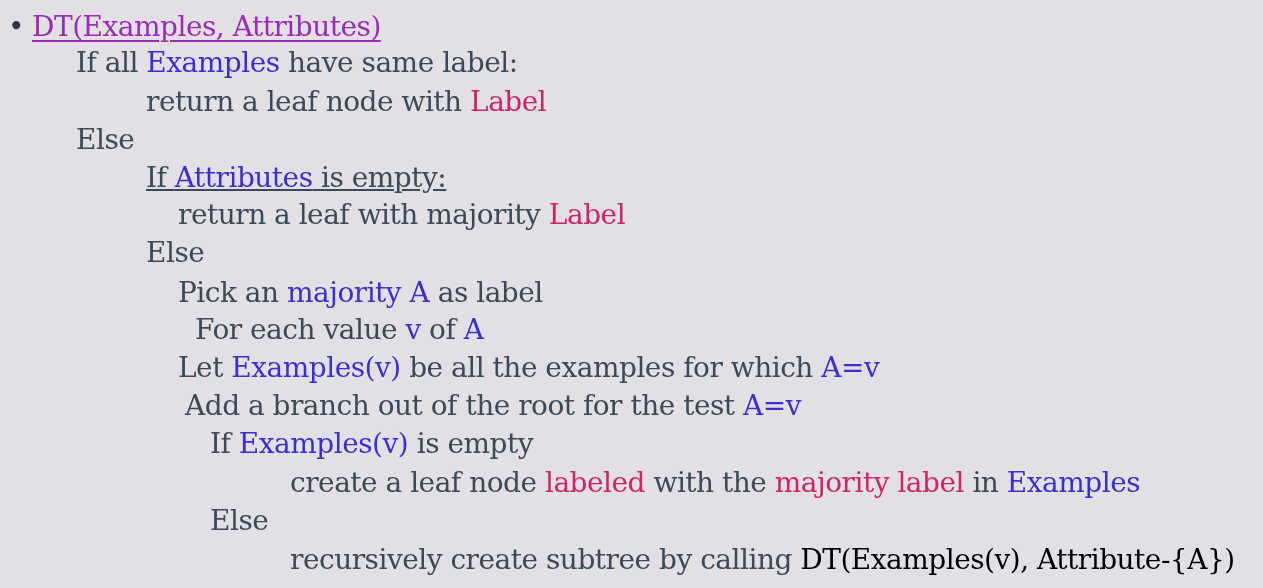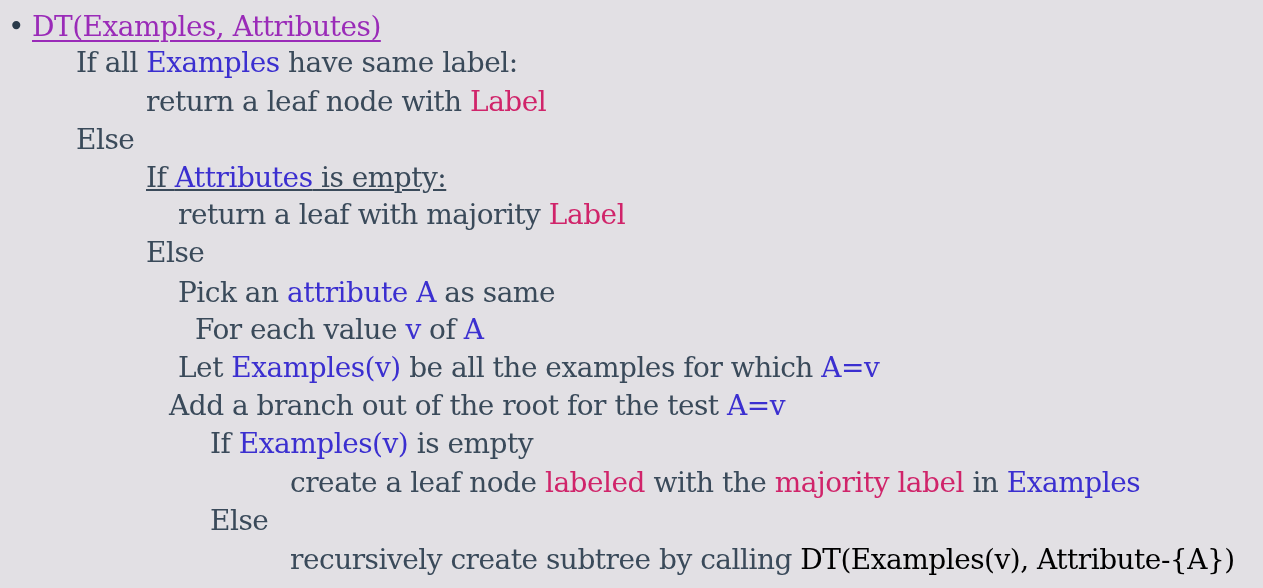--- a/index.html
+++ b/index.html
@@ -46,32 +46,32 @@
 
 <div class="line" style="left:178px; top:198px;">
   <span>return a leaf with majority </span><span class="red">Label</span>
 </div>
 
 <div class="line" style="left:146px; top:236px;">
   <span>Else</span>
 </div>
 
 <div class="line" style="left:178px; top:276px;">
-  <span>Pick an </span><span class="blue">attribute A</span><span> as same</span>
+  <span>Pick an </span><span class="blue">majority A</span><span> as label</span>
 </div>
 
 <div class="line" style="left:178px; top:313px;margin-left:17px;">
   <span>For each value </span><span class="blue">v</span><span> of </span><span class="blue">A</span>
 </div>
 
 <div class="line" style="left:178px; top:351px;">
   <span>Let </span><span class="blue">Examples(v)</span><span> be all the examples for which  </span><span class="blue">A=v</span>
 </div>
 
-<div class="line" style="left:169px; top:389px;">
+<div class="line" style="left:185px; top:389px;">
   <span>Add a branch out of the root for the test  </span><span class="blue">A=v</span>
 </div>
 
 <div class="line" style="left:210px; top:427px;">
   <span>If  </span><span class="blue">Examples(v)</span><span>  is empty</span>
 </div>
 
 <div class="line" style="left:290px; top:466px;">
   <span>create a leaf node </span><span class="red">labeled</span><span> with the </span><span class="red">majority label</span><span> in </span><span class="blue">Examples</span>
 </div>

